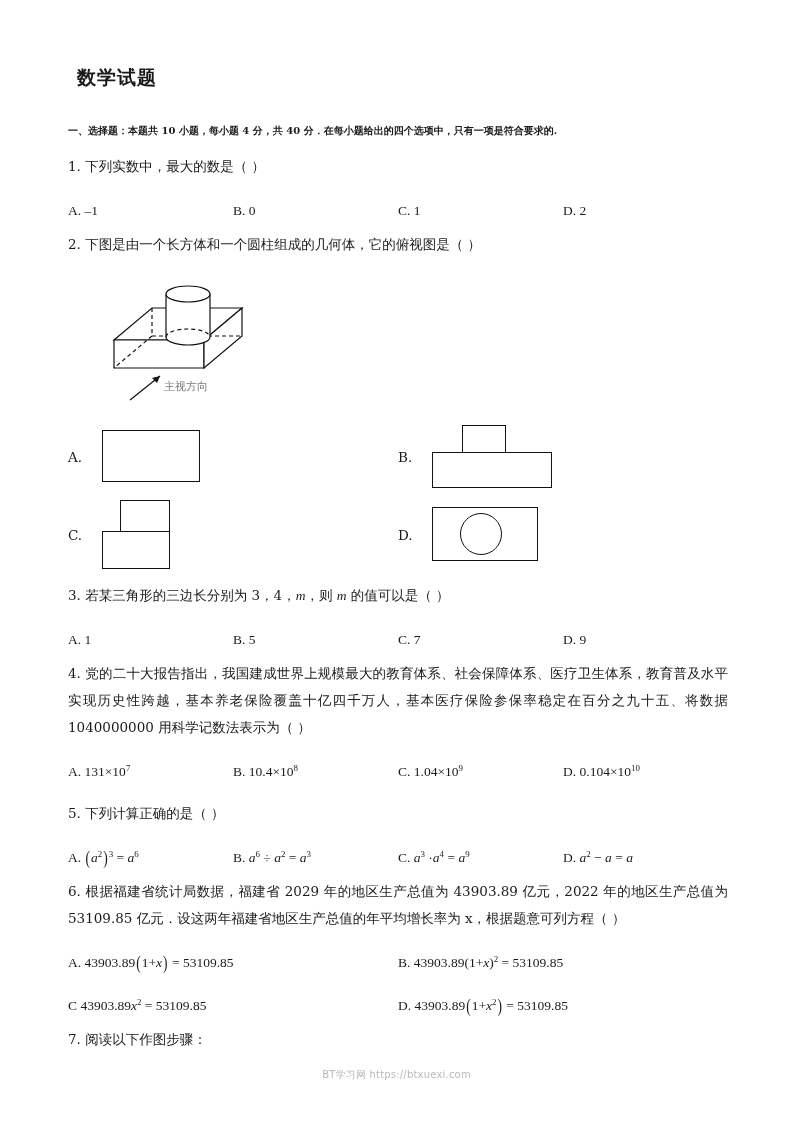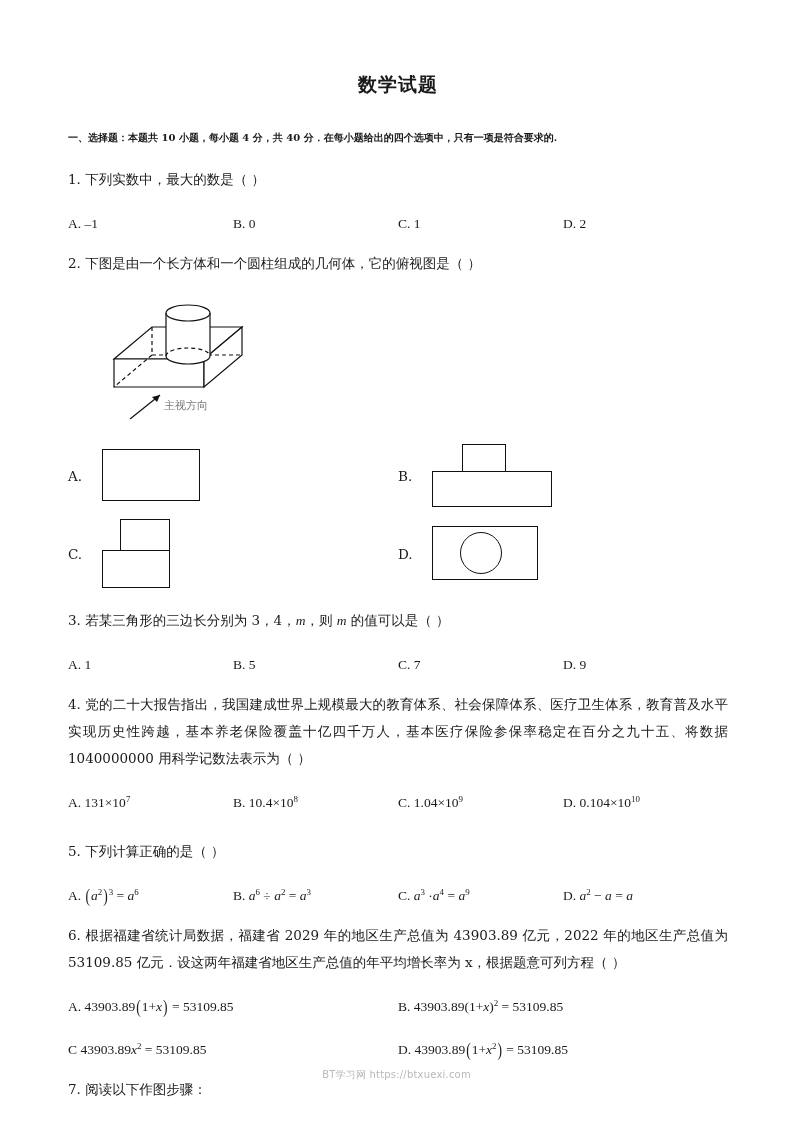--- a/index.html
+++ b/index.html
@@ -23,46 +23,46 @@
     box-sizing: border-box;
   }
   .content {
     position: absolute;
     left: 68px;
     top: 0;
     width: 660px;
   }
 
   .doc-title {
-    text-align: center;
+    text-align: left;
     font-size: 19px;
     font-weight: bold;
-    margin: 16px;
+    margin: 9px;
     padding-top: 56px;
     letter-spacing: 1px;
     font-family: "DejaVu Serif", "Liberation Serif", serif;
   }
 
   .section-head {
     font-size: 10px;
     font-weight: bold;
     line-height: 28px;
     margin-top: 26px;
     text-align: justify;
     font-family: "DejaVu Serif", "Liberation Serif", serif;
   }
 
   .q {
     font-size: 13.5px;
     line-height: 27px;
-    margin-top: 14px;
+    margin-top: 8px;
     text-align: justify;
     font-family: "DejaVu Serif", "Liberation Serif", serif;
   }
-  .q.tight { margin-top: 23px; }
+  .q.tight { margin-top: 16px; }
 
   .opts {
     display: flex;
     margin-top: 19px;
     font-size: 13.5px;
     line-height: 24px;
   }
   .opts .opt {
     width: 25%;
     box-sizing: border-box;

